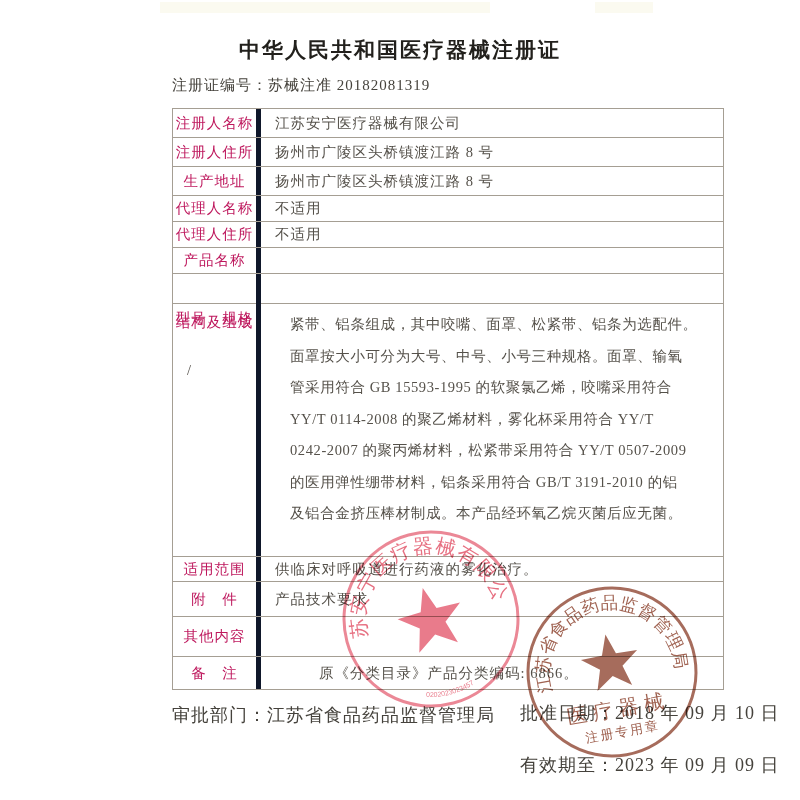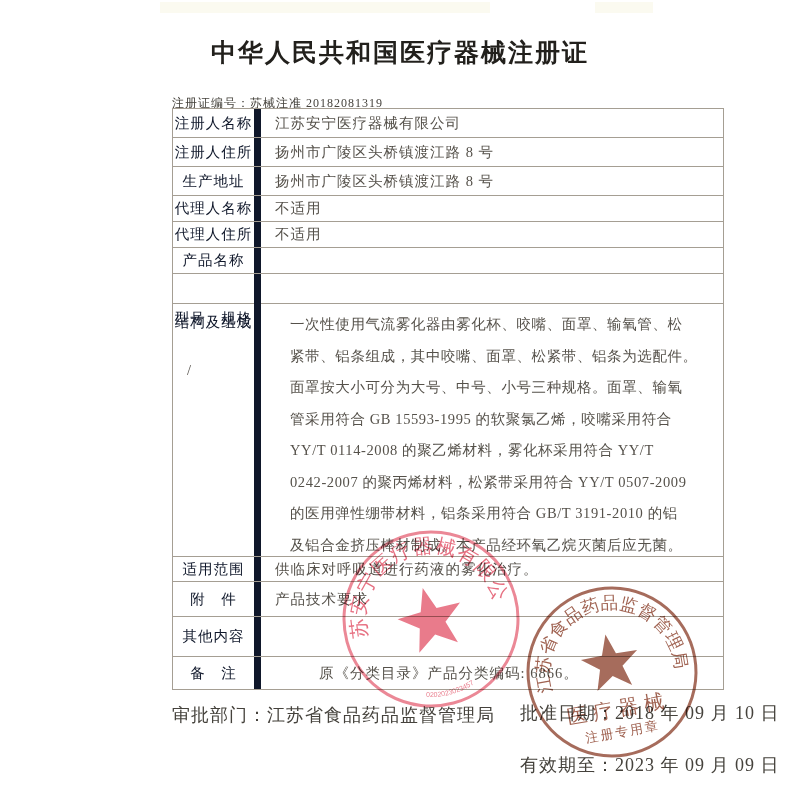--- a/index.html
+++ b/index.html
@@ -5,34 +5,34 @@
   html,body{margin:0;padding:0;background:#ffffff;}
   .page{
     position:relative;width:800px;height:800px;background:#ffffff;overflow:hidden;
     font-family:"Liberation Serif","DejaVu Serif",serif;color:#4e4b45;
   }
   .scan-strip{position:absolute;background:#fbfaf0;}
   .s1{left:160px;top:2px;width:330px;height:11px;}
   .s2{left:595px;top:2px;width:58px;height:11px;}
   .title{
     position:absolute;left:0;top:36px;width:800px;margin:0;text-align:center;
-    font-size:25px;font-weight:bold;color:#22201c;letter-spacing:2px;
+    font-size:21px;font-weight:bold;color:#22201c;letter-spacing:2px;
   }
-  .cert-line{position:absolute;left:172px;top:95px;font-size:12px;color:#45423c;letter-spacing:1px;}
+  .cert-line{position:absolute;left:172px;top:76px;font-size:15px;color:#45423c;letter-spacing:1px;}
   .table{
     position:absolute;left:172px;top:108px;width:552px;
     border:1px solid #a59e93;box-sizing:border-box;font-size:14.5px;
   }
   .row{display:flex;border-bottom:1px solid #a59e93;box-sizing:border-box;}
   .row:last-child{border-bottom:none;}
   .cell{box-sizing:border-box;}
   .label{
-    width:88px;flex:0 0 88px;border-right:7px solid #0f172a;
+    width:88px;flex:0 0 88px;border-right:5px solid #0f172a;
     display:flex;align-items:center;justify-content:center;
-    color:#0f172a;letter-spacing:1px;text-align:right;
+    color:#be185d;letter-spacing:1px;text-align:right;
   }
   .value{
     flex:1;display:flex;align-items:center;padding-left:14px;
     color:#55514a;letter-spacing:1px;
   }
   .h29{height:29px;} .h26{height:26px;} .h30{height:30px;flex-direction:column;}
   .h25{height:25px;} .h35{height:35px;} .h40{height:40px;} .h32{height:32px;gap:44px;}
   .structure{height:253px;gap:15px;}
   .structure .label{align-items:flex-start;padding-top:9px;}
   .structure .value{display:block;padding-top:5px;}
@@ -84,21 +84,20 @@
     <div class="row h26">
       <div class="cell label">产品名称</div>
     </div>
     <div class="row h30">
       <div class="cell label">型号、规格</div>
       <div class="cell value">/</div>
     </div>
     <div class="row structure">
       <div class="cell label">结构及组成</div>
       <div class="cell value">
-        <div class="sline">一次性使用气流雾化器由雾化杯、咬嘴、面罩、输氧管、松</div>
         <div class="sline">紧带、铝条组成，其中咬嘴、面罩、松紧带、铝条为选配件。</div>
         <div class="sline">面罩按大小可分为大号、中号、小号三种规格。面罩、输氧</div>
         <div class="sline">管采用符合 GB 15593-1995 的软聚氯乙烯，咬嘴采用符合</div>
         <div class="sline">YY/T 0114-2008 的聚乙烯材料，雾化杯采用符合 YY/T</div>
         <div class="sline">0242-2007 的聚丙烯材料，松紧带采用符合 YY/T 0507-2009</div>
         <div class="sline">的医用弹性绷带材料，铝条采用符合 GB/T 3191-2010 的铝</div>
         <div class="sline">及铝合金挤压棒材制成。本产品经环氧乙烷灭菌后应无菌。</div>
       </div>
     </div>
     <div class="row h25">

